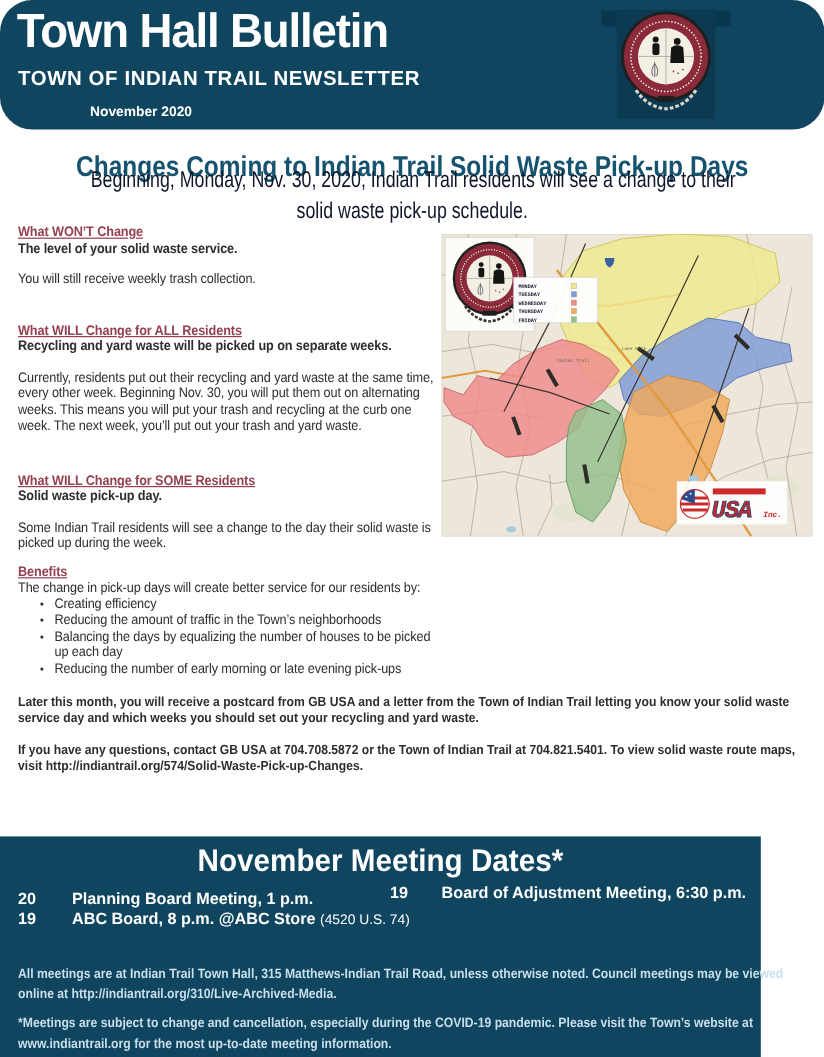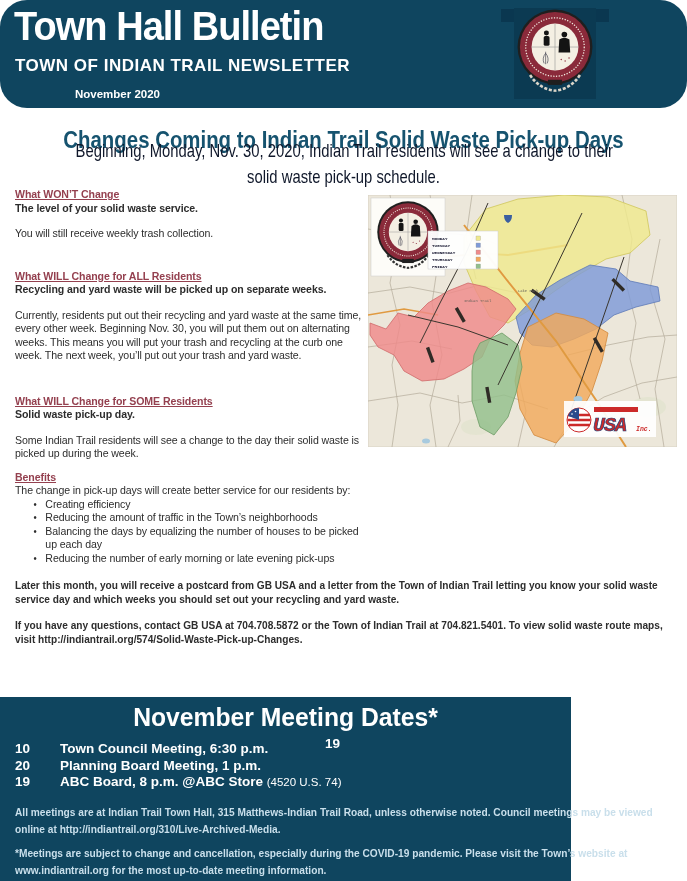--- a/index.html
+++ b/index.html
@@ -40,21 +40,21 @@
   .mapfig{position:absolute;left:368px;top:195px;width:309px;height:252px;margin:0;font-family:Liberation Mono, monospace;}
 
   
   .closing{position:absolute;left:15px;top:579px;width:724px;transform:scaleX(.92);
            transform-origin:left top;font-size:11px;font-weight:bold;line-height:13.5px;
            color:#2d2d2d;}
   .closing p{margin:0;}
   .closing p + p{margin-top:13px;}
 
   
-  .meetband{position:absolute;left:0;top:697px;width:571px;height:184px;background:#0f455f;color:#fff;}
+  .meetband{position:absolute;left:0;top:697px;width:634px;height:184px;background:#0f455f;color:#fff;}
   .meet-title{position:absolute;left:0;right:0;top:5px;text-align:center;font-size:26px;
               font-weight:bold;white-space:nowrap;transform:scaleX(.95);transform-origin:center top;}
   .meet-col{position:absolute;font-size:13.5px;font-weight:bold;line-height:16.5px;}
   .meet-left{left:15px;top:44px;}
   .meet-right{left:325px;top:39px;}
   .mrow{display:flex;}
   .mday{width:45px;flex:0 0 45px;}
   .meet-right .mday{width:43px;flex:0 0 43px;}
   .mnote{font-weight:normal;font-size:11.5px;}
   .fn{position:absolute;left:15px;width:710px;transform:scaleX(.9);transform-origin:left top;
@@ -239,36 +239,33 @@
   <div class="closing">
     <p>Later this month, you will receive a postcard from GB USA and a letter from the Town of Indian Trail letting you know your solid waste service day and which weeks you should set out your recycling and yard waste.</p>
     <p>If you have any questions, contact GB USA at 704.708.5872 or the Town of Indian Trail at 704.821.5401. To view solid waste route maps, visit http://indiantrail.org/574/Solid-Waste-Pick-up-Changes.</p>
   </div>
 
   <footer class="meetband">
     <div class="meet-title">November Meeting Dates*</div>
 
     <div class="meet-col meet-left">
       <div class="mrow">
-        <span class="mday">10</span>
-        <span>Town Council Meeting, 6:30 p.m.</span>
-      </div>
-      <div class="mrow">
         <span class="mday">20</span>
         <span>Planning Board Meeting, 1 p.m.</span>
       </div>
       <div class="mrow">
         <span class="mday">19</span>
         <span><span>ABC Board, 8 p.m. @ABC Store</span>&nbsp;<span class="mnote">(4520 U.S. 74)</span></span>
       </div>
     </div>
 
     <div class="meet-col meet-right">
       <div class="mrow">
         <span class="mday">19</span>
+        <span>Board of Adjustment Meeting, 6:30 p.m.</span>
       </div>
     </div>
 
     <div class="fn fn1">All meetings are at Indian Trail Town Hall, 315 Matthews-Indian Trail Road, unless otherwise noted. Council meetings may be viewed online at http://indiantrail.org/310/Live-Archived-Media.</div>
     <div class="fn fn2">*Meetings are subject to change and cancellation, especially during the COVID-19 pandemic. Please visit the Town’s website at www.indiantrail.org for the most up-to-date meeting information.</div>
   </footer>
 
 </div>
 
 </body></html>

